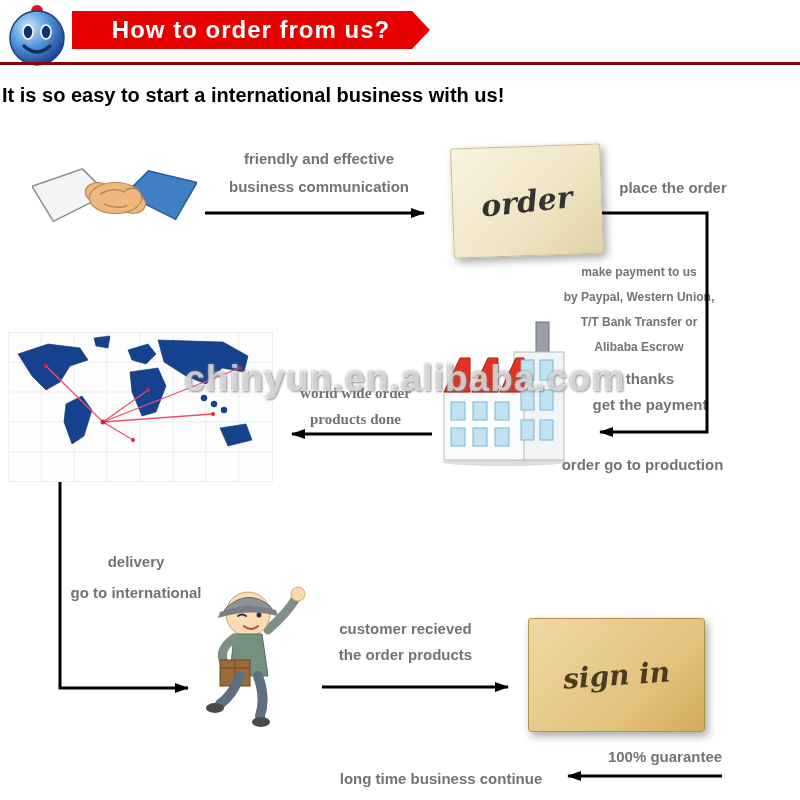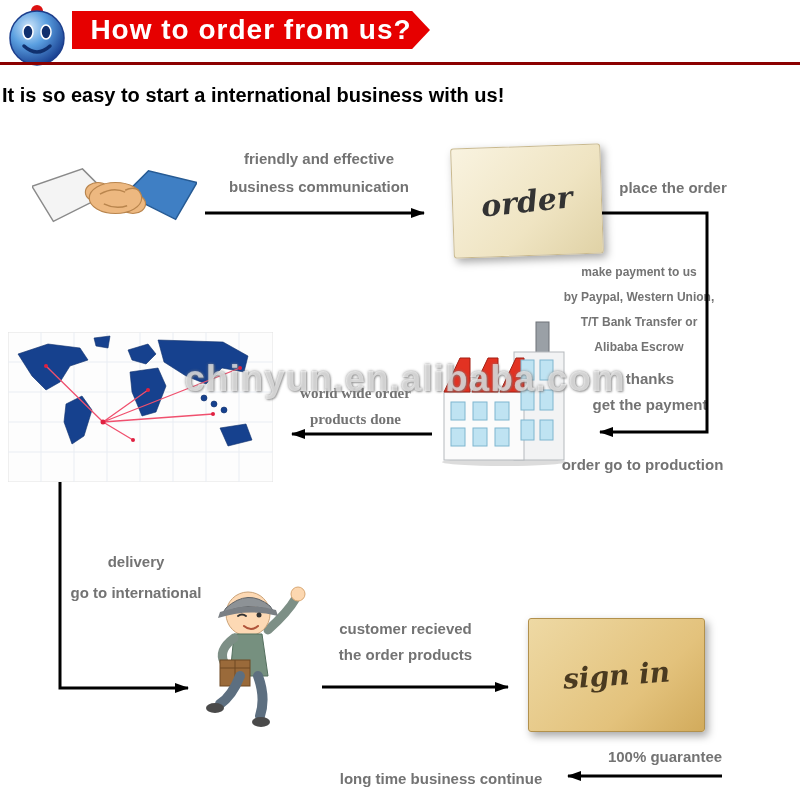--- a/index.html
+++ b/index.html
@@ -2,21 +2,21 @@
 <html><head>
 <meta charset="utf-8">
 <style>
   html,body{margin:0;padding:0;background:#fff;}
   .stage{position:relative;width:800px;height:800px;background:#ffffff;overflow:hidden;
          font-family:"Liberation Sans",sans-serif;color:#111;}
   .abs{position:absolute;}
   .txt{font-weight:bold;font-size:15px;color:#737373;text-align:center;line-height:26px;}
   .txt.big{font-size:12px;line-height:25px;}
   .banner{background:#e60000;color:#ffffff;display:flex;align-items:center;justify-content:center;
-          font-size:28px;font-weight:bold;letter-spacing:1px;
+          font-size:24px;font-weight:bold;letter-spacing:1px;
           clip-path:polygon(0 0,95% 0,100% 50%,95% 100%,0 100%);}
   .divider{background:#8b0000;}
   .headline{font-size:20px;font-weight:bold;color:#000;white-space:nowrap;}
   .paper{background:linear-gradient(135deg,#f9f3e0 0%,#efe4c2 60%,#e0d2a6 100%);
          border:1px solid #c9b98e;box-shadow:3px 4px 8px rgba(0,0,0,.35);
          display:flex;align-items:center;justify-content:center;border-radius:3px;}
   .paper.tan{background:linear-gradient(135deg,#eed9a4 0%,#e3c27c 65%,#d2ab5c 100%);
          border:1px solid #b2914d;}
   .paper-text{font-family:"DejaVu Serif",serif;font-style:italic;font-weight:bold;
          font-size:30px;color:#333;transform:rotate(-4deg);}

